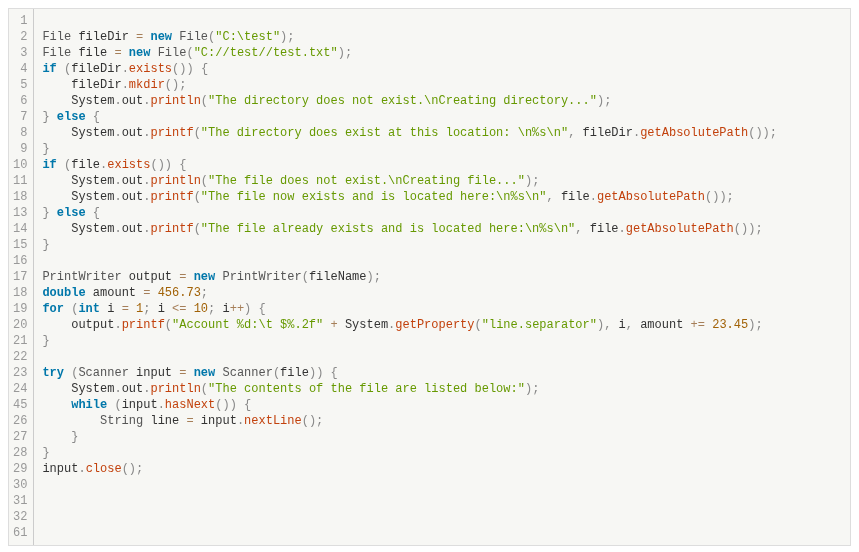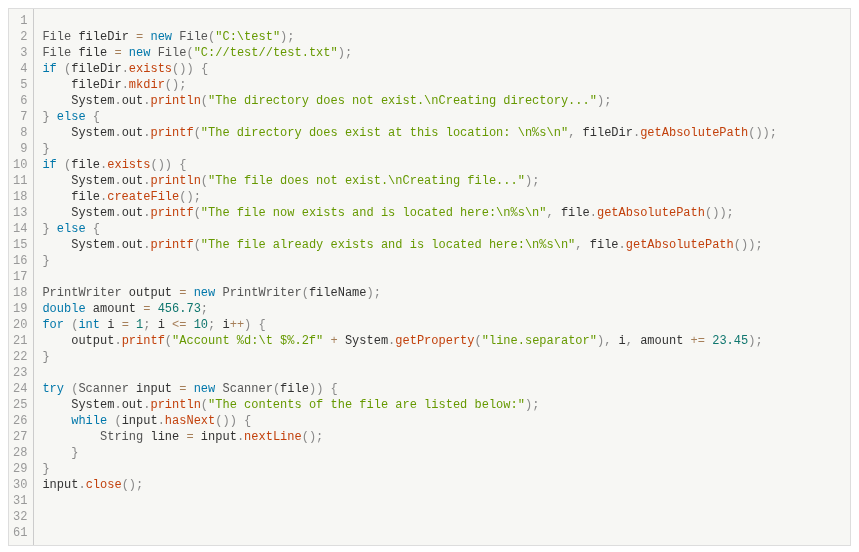--- a/index.html
+++ b/index.html
@@ -25,25 +25,25 @@
     flex-shrink: 0;
     min-width: 24px;
   }
   .gutter div { line-height: 16px; height: 16px; }
   .code {
     padding: 4px 8px;
     flex: 1;
     overflow: auto;
   }
   .line { line-height: 16px; height: 16px; white-space: pre; color: #333; }
-  .kw { color: #0077aa; }
+  .kw { color: #0077aa; font-weight: bold; }
   .type { color: #555; }
   .op { color: #a67f59; }
   .str { color: #669900; }
-  .num { color: #0f766e; }
+  .num { color: #a16207; }
   .fn { color: #c2410c; }
   .punct { color: #888; }
   .plain { color: #333; }
 </style>
 </head>
 <body>
 
 <div class="code-container">
   <div class="gutter" id="gutter">
       <div>1</div>
@@ -63,21 +63,21 @@
       <div>15</div>
       <div>16</div>
       <div>17</div>
       <div>18</div>
       <div>19</div>
       <div>20</div>
       <div>21</div>
       <div>22</div>
       <div>23</div>
       <div>24</div>
-      <div>25</div>
+      <div>45</div>
       <div>26</div>
       <div>27</div>
       <div>28</div>
       <div>29</div>
       <div>30</div>
       <div>31</div>
       <div>32</div>
       <div>61</div>
     </div>
   <div class="code" id="code">
@@ -85,21 +85,20 @@
       <div class="line"><span class="type">File</span><span class="plain"> fileDir </span><span class="op">=</span><span class="plain"> </span><span class="kw">new</span><span class="plain"> </span><span class="type">File</span><span class="punct">(</span><span class="str">"C:\test"</span><span class="punct">)</span><span class="punct">;</span></div>
       <div class="line"><span class="type">File</span><span class="plain"> file </span><span class="op">=</span><span class="plain"> </span><span class="kw">new</span><span class="plain"> </span><span class="type">File</span><span class="punct">(</span><span class="str">"C://test//test.txt"</span><span class="punct">)</span><span class="punct">;</span></div>
       <div class="line"><span class="kw">if</span><span class="plain"> </span><span class="punct">(</span><span class="plain">fileDir</span><span class="punct">.</span><span class="fn">exists</span><span class="punct">(</span><span class="punct">)</span><span class="punct">)</span><span class="plain"> </span><span class="punct">{</span></div>
       <div class="line"><span class="plain">    fileDir</span><span class="punct">.</span><span class="fn">mkdir</span><span class="punct">(</span><span class="punct">)</span><span class="punct">;</span></div>
       <div class="line"><span class="plain">    System</span><span class="punct">.</span><span class="plain">out</span><span class="punct">.</span><span class="fn">println</span><span class="punct">(</span><span class="str">"The directory does not exist.\nCreating directory..."</span><span class="punct">)</span><span class="punct">;</span></div>
       <div class="line"><span class="punct">}</span><span class="plain"> </span><span class="kw">else</span><span class="plain"> </span><span class="punct">{</span></div>
       <div class="line"><span class="plain">    System</span><span class="punct">.</span><span class="plain">out</span><span class="punct">.</span><span class="fn">printf</span><span class="punct">(</span><span class="str">"The directory does exist at this location: \n%s\n"</span><span class="punct">,</span><span class="plain"> fileDir</span><span class="punct">.</span><span class="fn">getAbsolutePath</span><span class="punct">(</span><span class="punct">)</span><span class="punct">)</span><span class="punct">;</span></div>
       <div class="line"><span class="punct">}</span></div>
       <div class="line"><span class="kw">if</span><span class="plain"> </span><span class="punct">(</span><span class="plain">file</span><span class="punct">.</span><span class="fn">exists</span><span class="punct">(</span><span class="punct">)</span><span class="punct">)</span><span class="plain"> </span><span class="punct">{</span></div>
       <div class="line"><span class="plain">    System</span><span class="punct">.</span><span class="plain">out</span><span class="punct">.</span><span class="fn">println</span><span class="punct">(</span><span class="str">"The file does not exist.\nCreating file..."</span><span class="punct">)</span><span class="punct">;</span></div>
-      <div class="line"><span class="plain">    file</span><span class="punct">.</span><span class="fn">createFile</span><span class="punct">(</span><span class="punct">)</span><span class="punct">;</span></div>
       <div class="line"><span class="plain">    System</span><span class="punct">.</span><span class="plain">out</span><span class="punct">.</span><span class="fn">printf</span><span class="punct">(</span><span class="str">"The file now exists and is located here:\n%s\n"</span><span class="punct">,</span><span class="plain"> file</span><span class="punct">.</span><span class="fn">getAbsolutePath</span><span class="punct">(</span><span class="punct">)</span><span class="punct">)</span><span class="punct">;</span></div>
       <div class="line"><span class="punct">}</span><span class="plain"> </span><span class="kw">else</span><span class="plain"> </span><span class="punct">{</span></div>
       <div class="line"><span class="plain">    System</span><span class="punct">.</span><span class="plain">out</span><span class="punct">.</span><span class="fn">printf</span><span class="punct">(</span><span class="str">"The file already exists and is located here:\n%s\n"</span><span class="punct">,</span><span class="plain"> file</span><span class="punct">.</span><span class="fn">getAbsolutePath</span><span class="punct">(</span><span class="punct">)</span><span class="punct">)</span><span class="punct">;</span></div>
       <div class="line"><span class="punct">}</span></div>
       <div class="line">&nbsp;</div>
       <div class="line"><span class="type">PrintWriter</span><span class="plain"> output </span><span class="op">=</span><span class="plain"> </span><span class="kw">new</span><span class="plain"> </span><span class="type">PrintWriter</span><span class="punct">(</span><span class="plain">fileName</span><span class="punct">)</span><span class="punct">;</span></div>
       <div class="line"><span class="kw">double</span><span class="plain"> amount </span><span class="op">=</span><span class="plain"> </span><span class="num">456.73</span><span class="punct">;</span></div>
       <div class="line"><span class="kw">for</span><span class="plain"> </span><span class="punct">(</span><span class="kw">int</span><span class="plain"> i </span><span class="op">=</span><span class="plain"> </span><span class="num">1</span><span class="punct">;</span><span class="plain"> i </span><span class="op">&lt;=</span><span class="plain"> </span><span class="num">10</span><span class="punct">;</span><span class="plain"> i</span><span class="op">++</span><span class="punct">)</span><span class="plain"> </span><span class="punct">{</span></div>
       <div class="line"><span class="plain">    output</span><span class="punct">.</span><span class="fn">printf</span><span class="punct">(</span><span class="str">"Account %d:\t $%.2f"</span><span class="plain"> </span><span class="op">+</span><span class="plain"> System</span><span class="punct">.</span><span class="fn">getProperty</span><span class="punct">(</span><span class="str">"line.separator"</span><span class="punct">)</span><span class="punct">,</span><span class="plain"> i</span><span class="punct">,</span><span class="plain"> amount </span><span class="op">+=</span><span class="plain"> </span><span class="num">23.45</span><span class="punct">)</span><span class="punct">;</span></div>
       <div class="line"><span class="punct">}</span></div>

